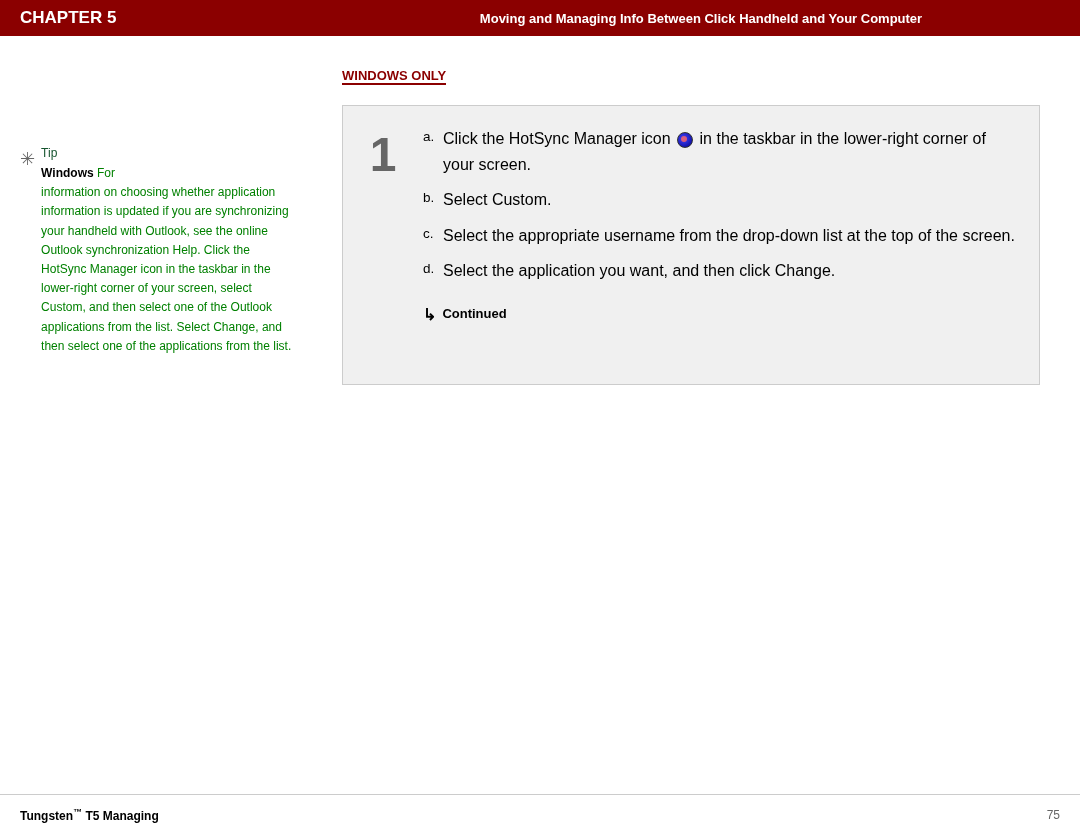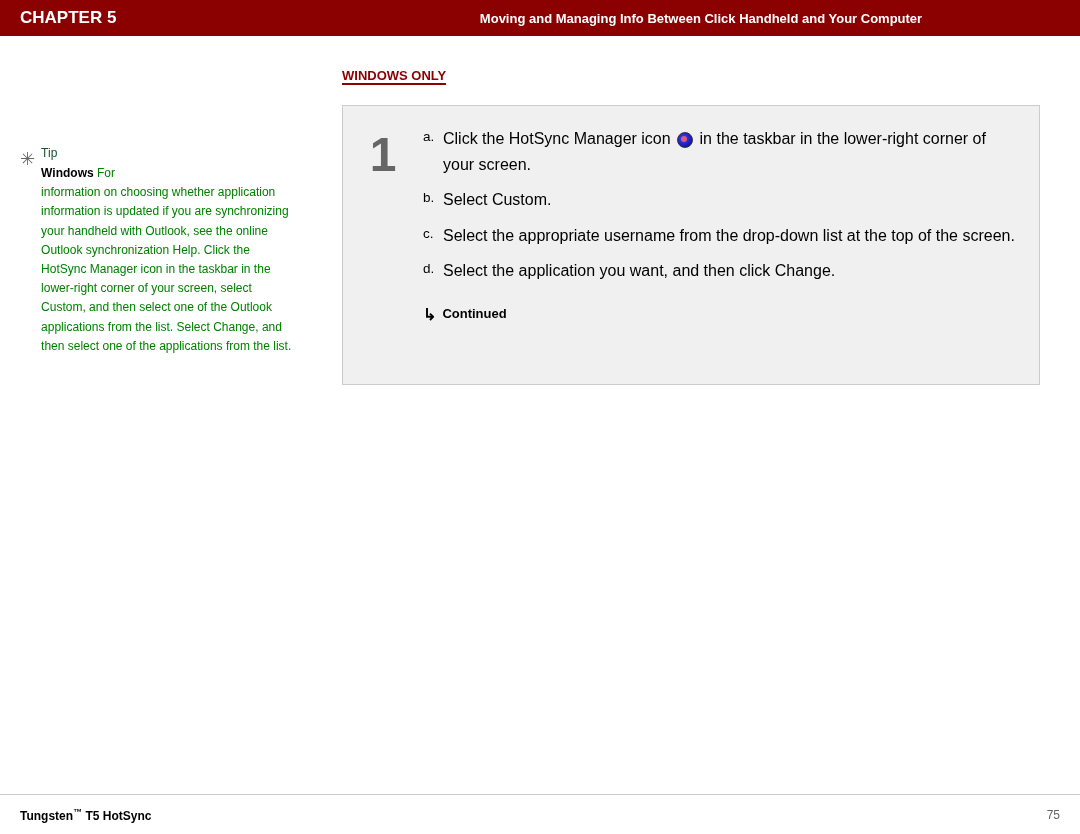--- a/index.html
+++ b/index.html
@@ -258,16 +258,16 @@
         </div>
 
       </div>
     </div>
   </div>
 
 </div>
 
 <div id="footer">
   <div id="footer-left">
-    <span>Tungsten</span><span id="footer-tm">™</span><span> T5 HotSync</span>
+    <span>Tungsten</span><span id="footer-tm">™</span><span> T5 Managing</span>
   </div>
   <div id="footer-right">75</div>
 </div>
 
 </body></html>

